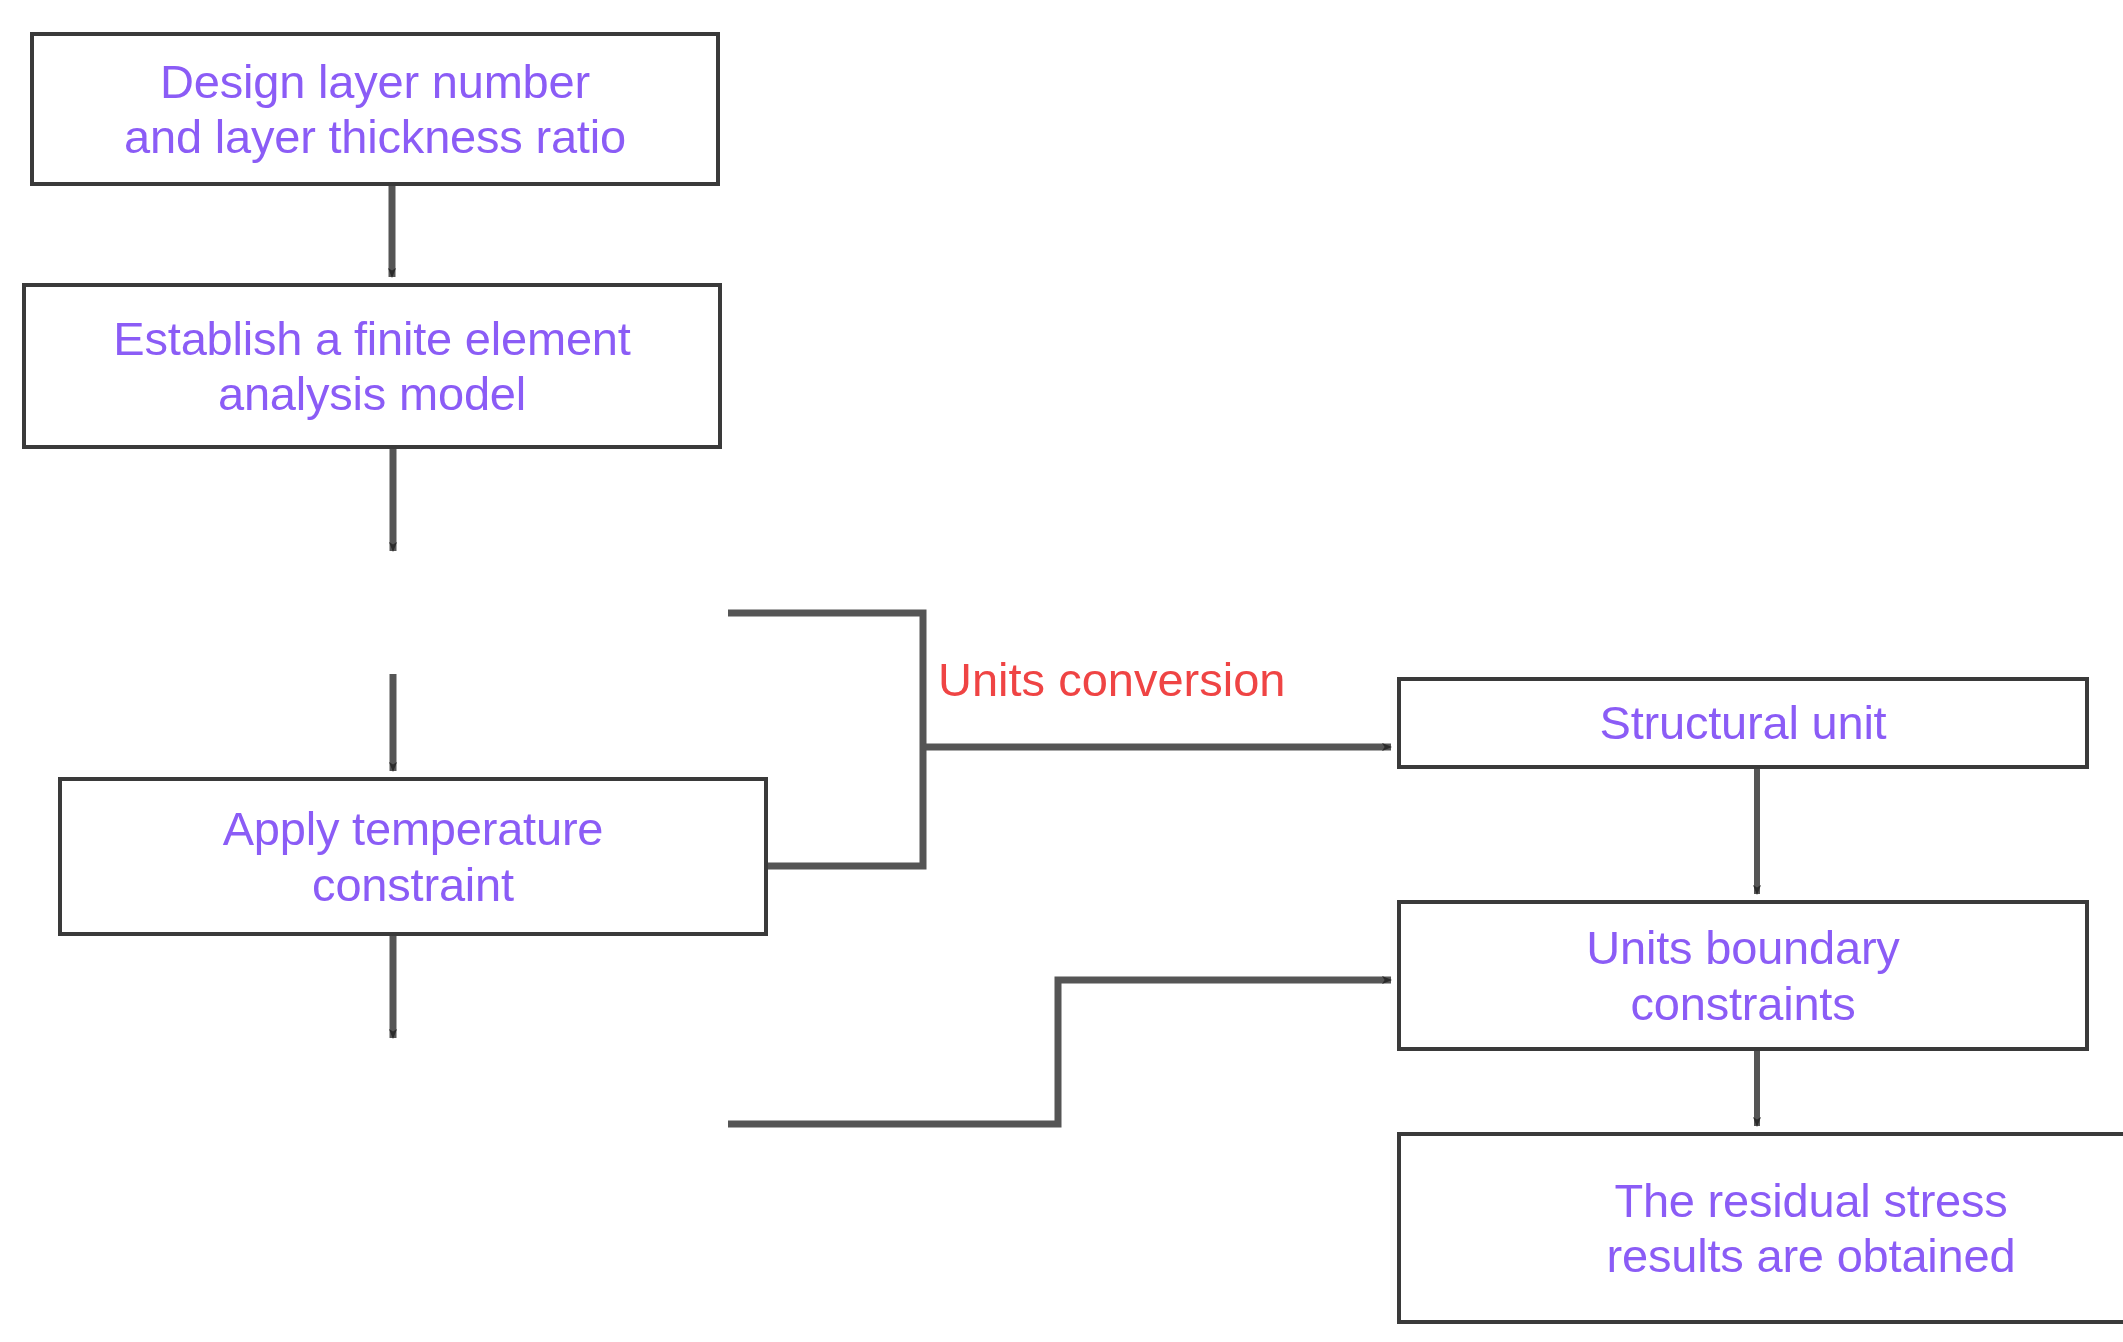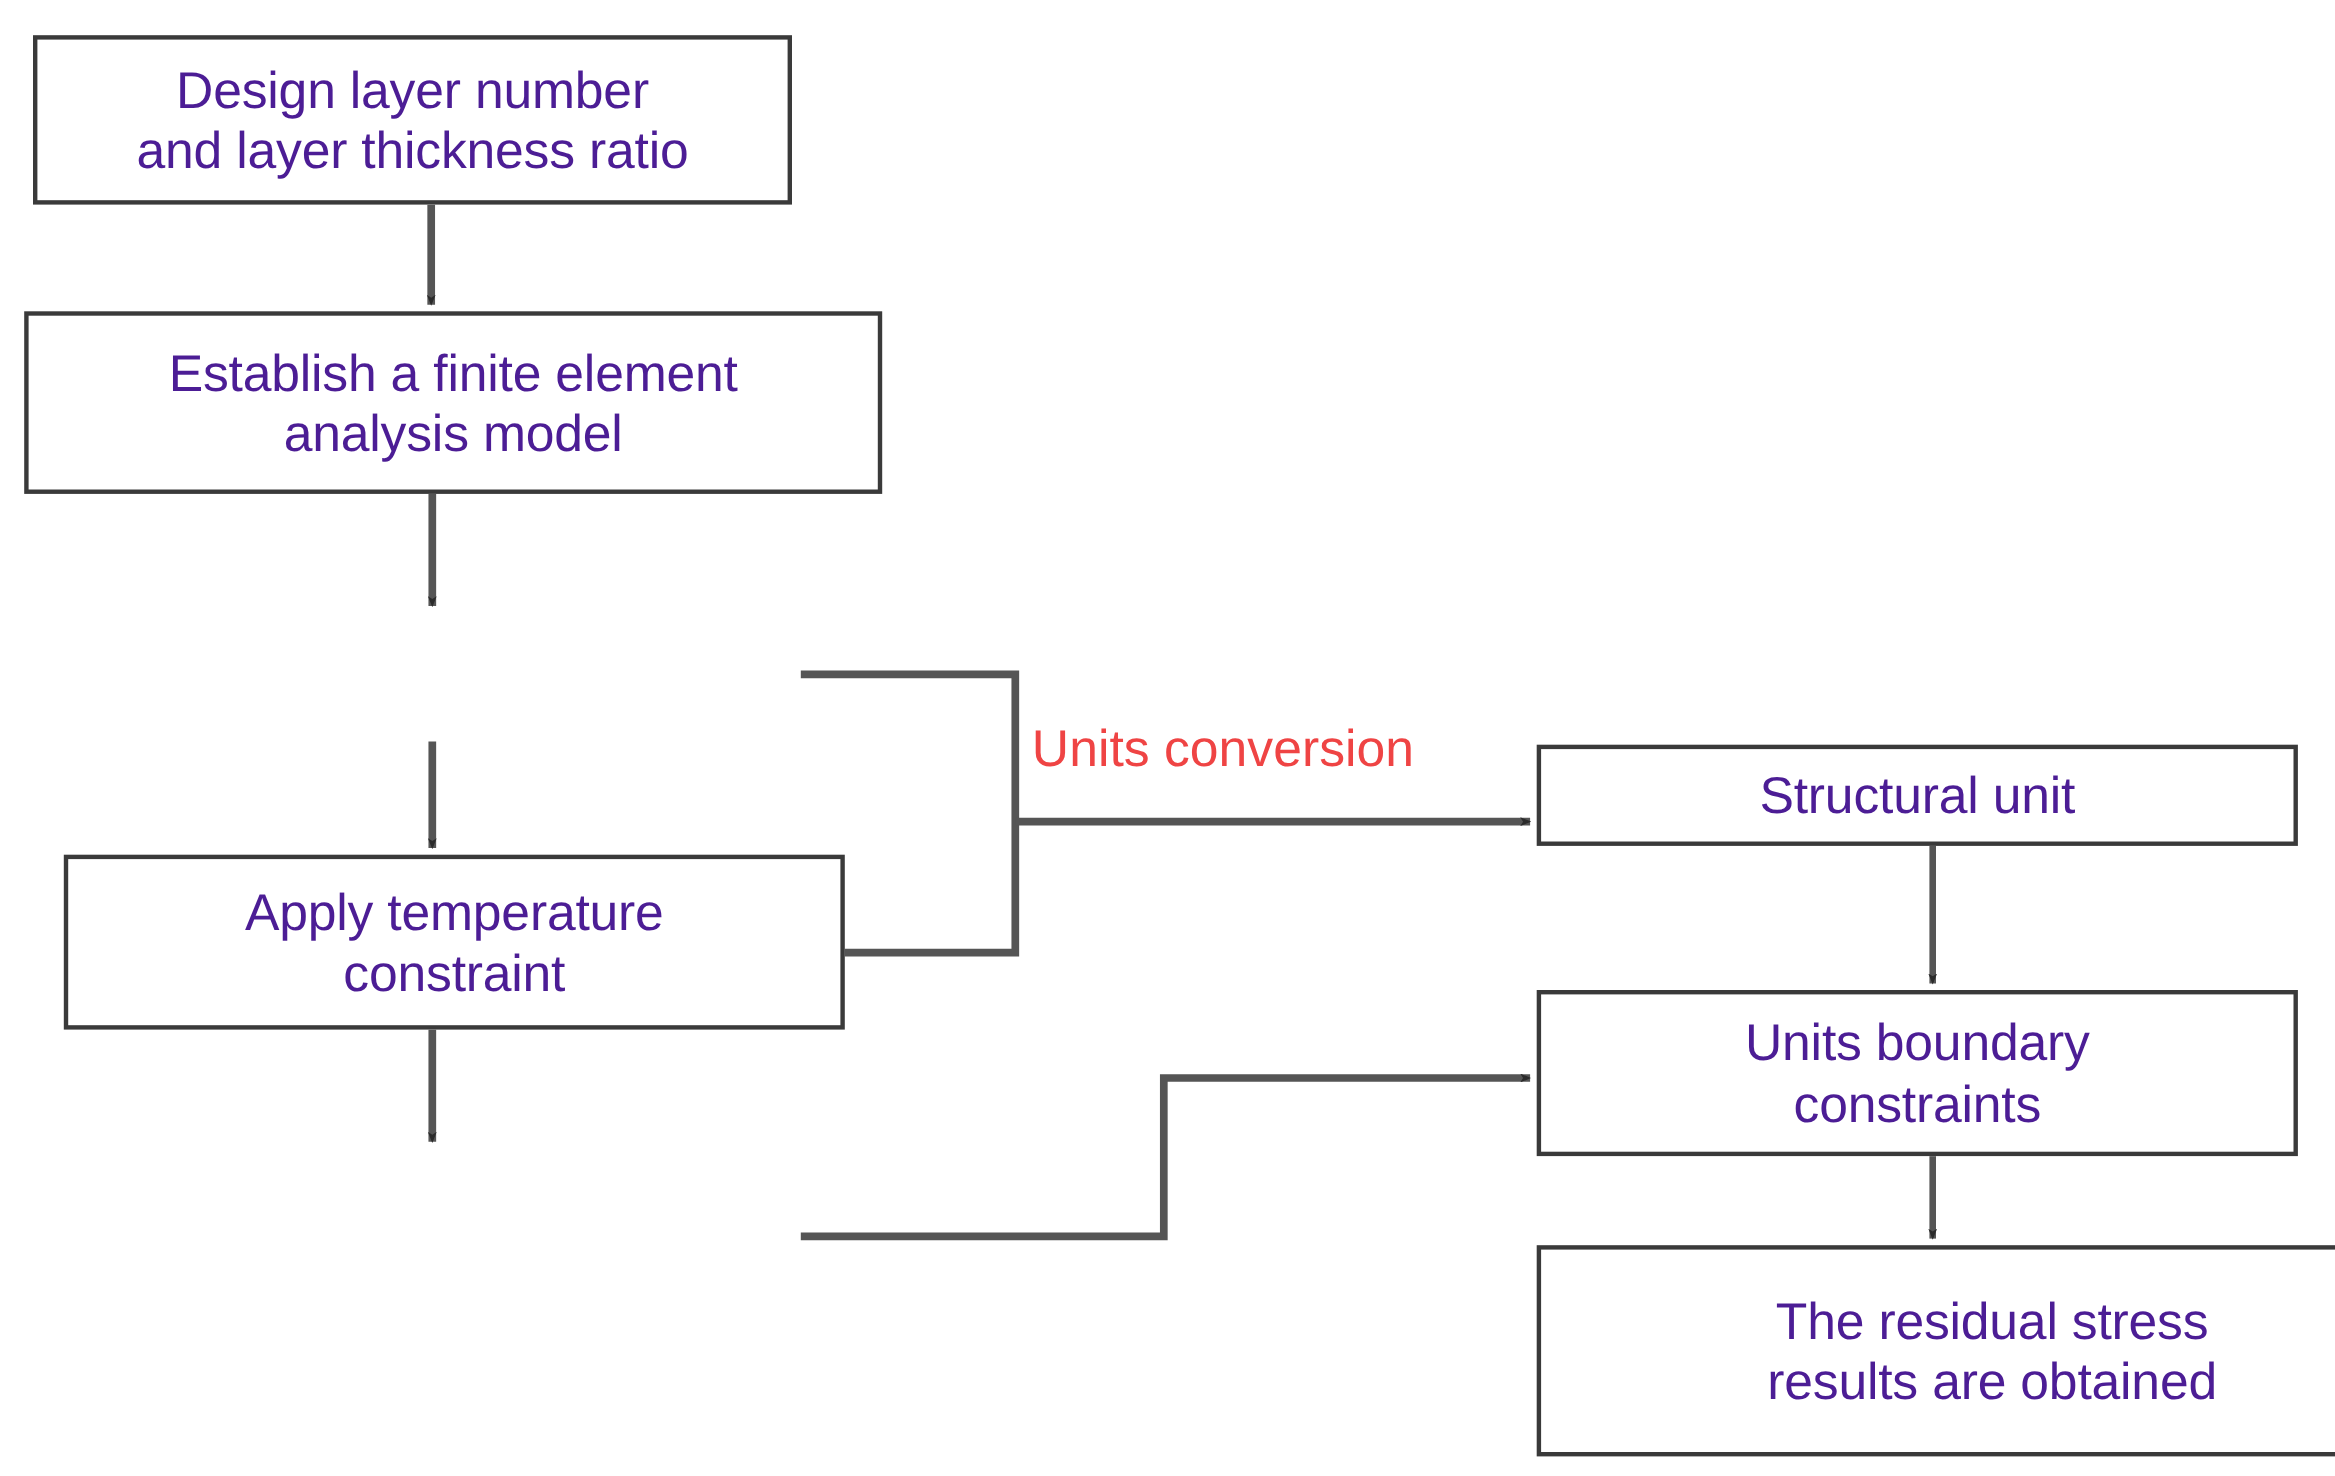--- a/index.html
+++ b/index.html
@@ -24,21 +24,21 @@
   }
   .node-box {
     position: absolute;
     box-sizing: border-box;
     border: 4px solid #3a3a3a;
     background: #ffffff;
     display: flex;
     align-items: center;
     justify-content: center;
     text-align: center;
-    color: #4c1d95;
+    color: #8b5cf6;
     font-family: "Liberation Sans", sans-serif;
     font-size: 47px;
     line-height: 1.18;
     letter-spacing: -0.2px;
     padding: 0 10px;
   }
   .node-label {
     display: block;
     width: 100%;
     white-space: pre-line;
@@ -96,21 +96,21 @@
     <g>
       <line x1="1757" y1="1051" x2="1757" y2="1126" stroke="#555555" stroke-width="6" marker-end="url(#arrowhead)"></line>
     </g>
   </svg>
 
   <div class="node-box" style="left: 30px; top: 32px; width: 690px; height: 154px;">
     <span class="node-label">Design layer number
 and layer thickness ratio</span>
   </div>
 
-  <div class="node-box" style="left: 22px; top: 283px; width: 780px; height: 166px; align-items: center;">
+  <div class="node-box" style="left: 22px; top: 283px; width: 700px; height: 166px; align-items: center;">
     <span class="node-label">Establish a finite element
 analysis model</span>
   </div>
 
 
   <div class="node-box" style="left: 18px; top: 777px; width: 710px; height: 159px; margin-left: 40px;">
     <span class="node-label">Apply temperature
 constraint</span>
   </div>
 

